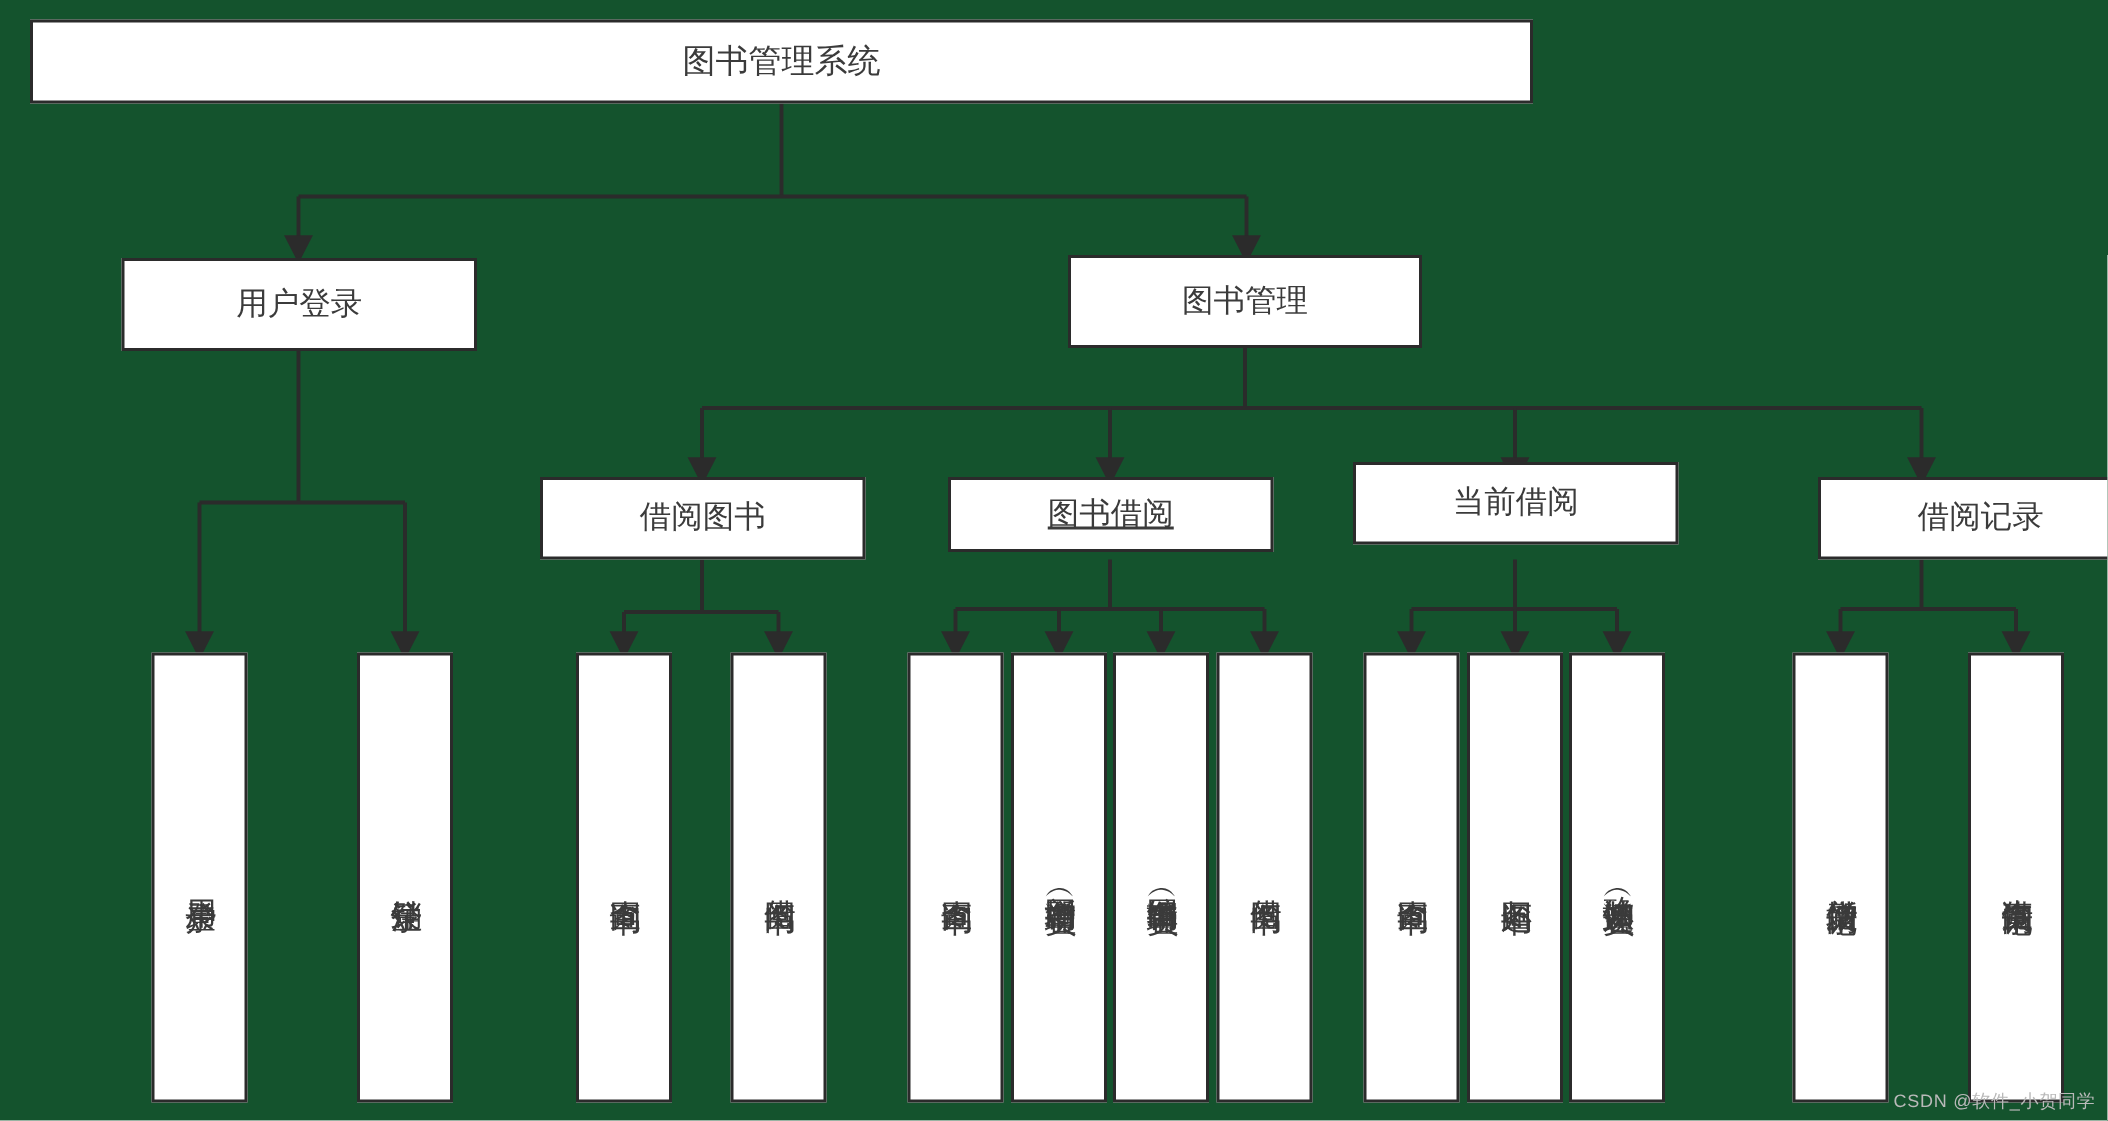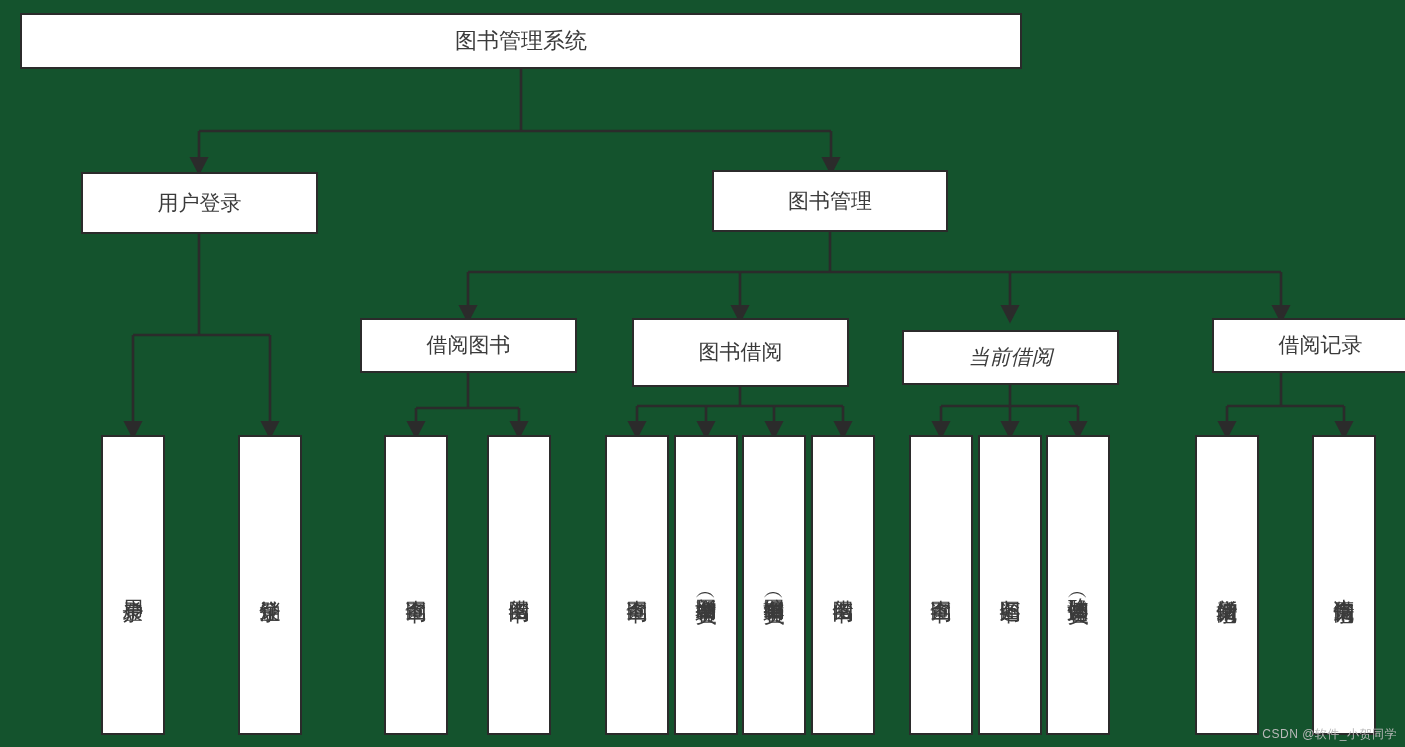--- a/index.html
+++ b/index.html
@@ -125,23 +125,23 @@
   </svg>
 
   <div class="node h root" style="left:20px; top:13px; width:1002px; height:56px;">图书管理系统</div>
 
   <div class="node h" style="left:81px; top:172px; width:237px; height:62px;">用户登录</div>
 
   <div class="node h" style="left:712px; top:170px; width:236px; height:62px;">图书管理</div>
 
   <div class="node h" style="left:360px; top:318px; width:217px; height:55px;">借阅图书</div>
 
-  <div class="node h" style="left:632px; top:318px; width:217px; height:69px;">图书借阅</div>
+  <div class="node h" style="left:632px; top:318px; width:217px; height:50px;text-decoration:underline;">图书借阅</div>
 
-  <div class="node h" style="left:902px; top:330px; width:217px; height:55px;font-style:italic;">当前借阅</div>
+  <div class="node h" style="left:902px; top:308px; width:217px; height:55px;">当前借阅</div>
 
   <div class="node h" style="left:1172px; top:318px; width:217px; height:55px;margin-left:40px;">借阅记录</div>
 
   <div class="node v" style="left:101px; top:435px; width:64px; height:300px;">
     <span class="vtext">用户登录</span>
   </div>
   <div class="node v" style="left:238px; top:435px; width:64px; height:300px;">
     <span class="vtext">注销登录</span>
   </div>
 

